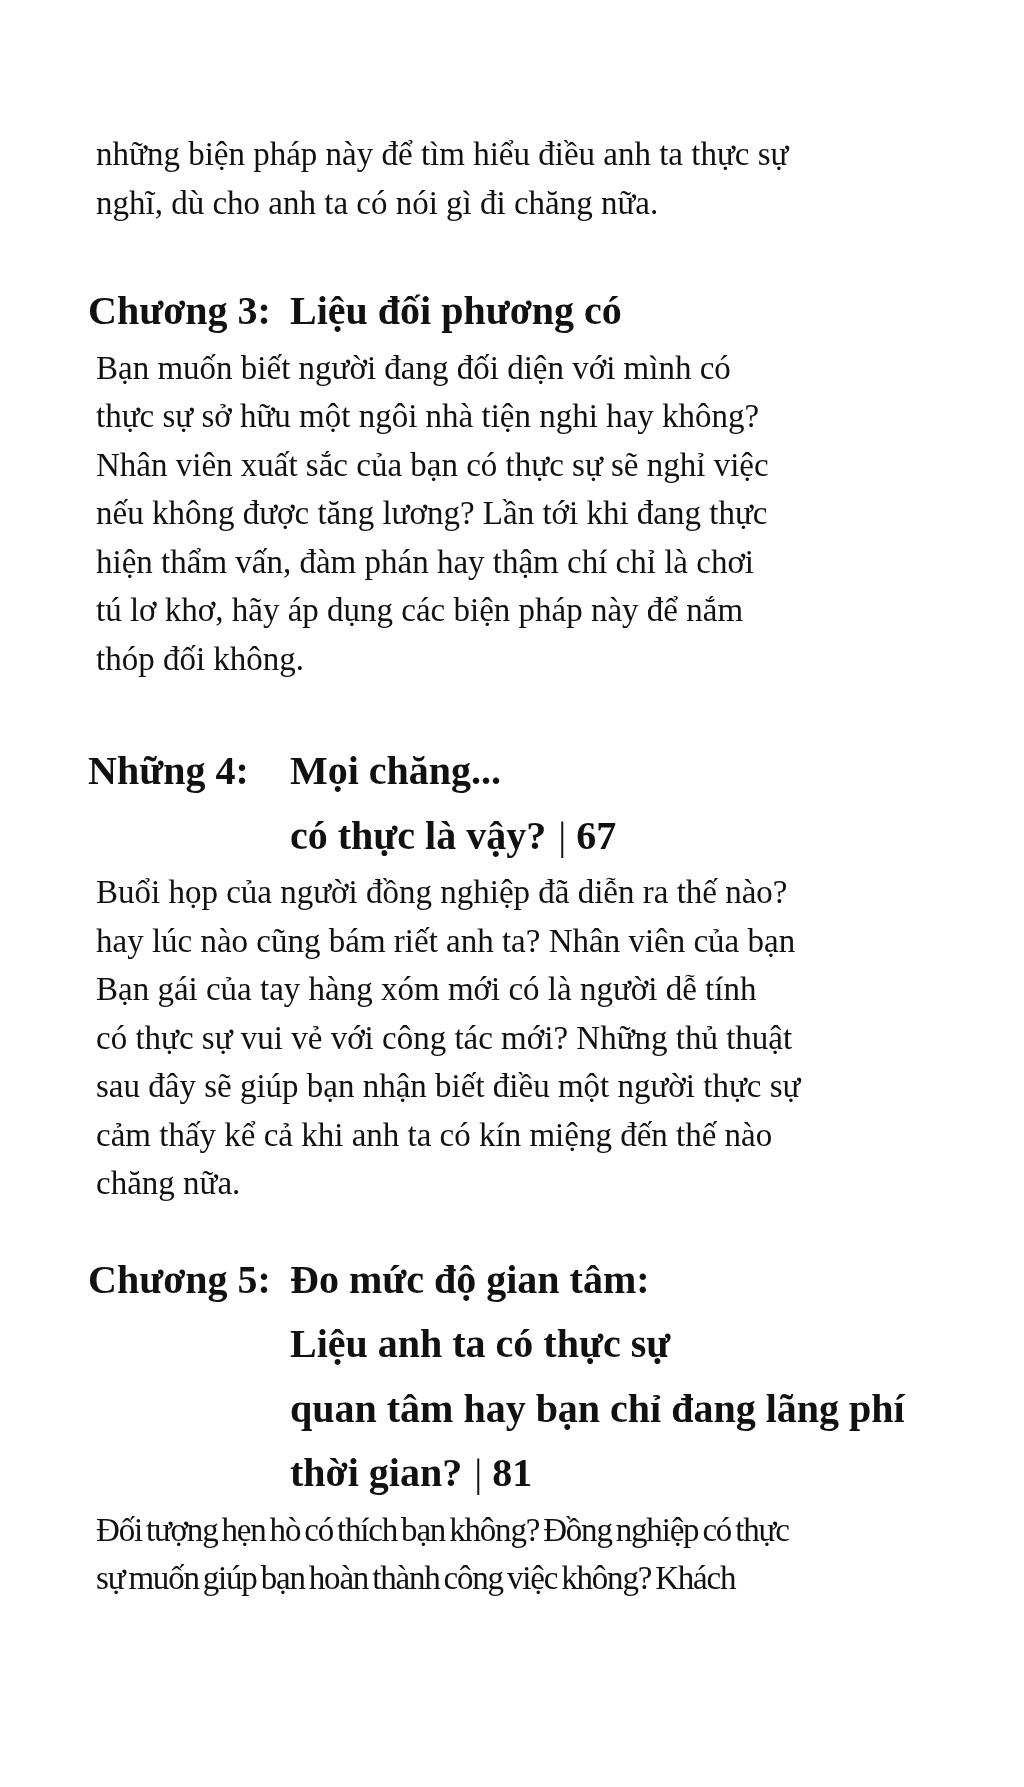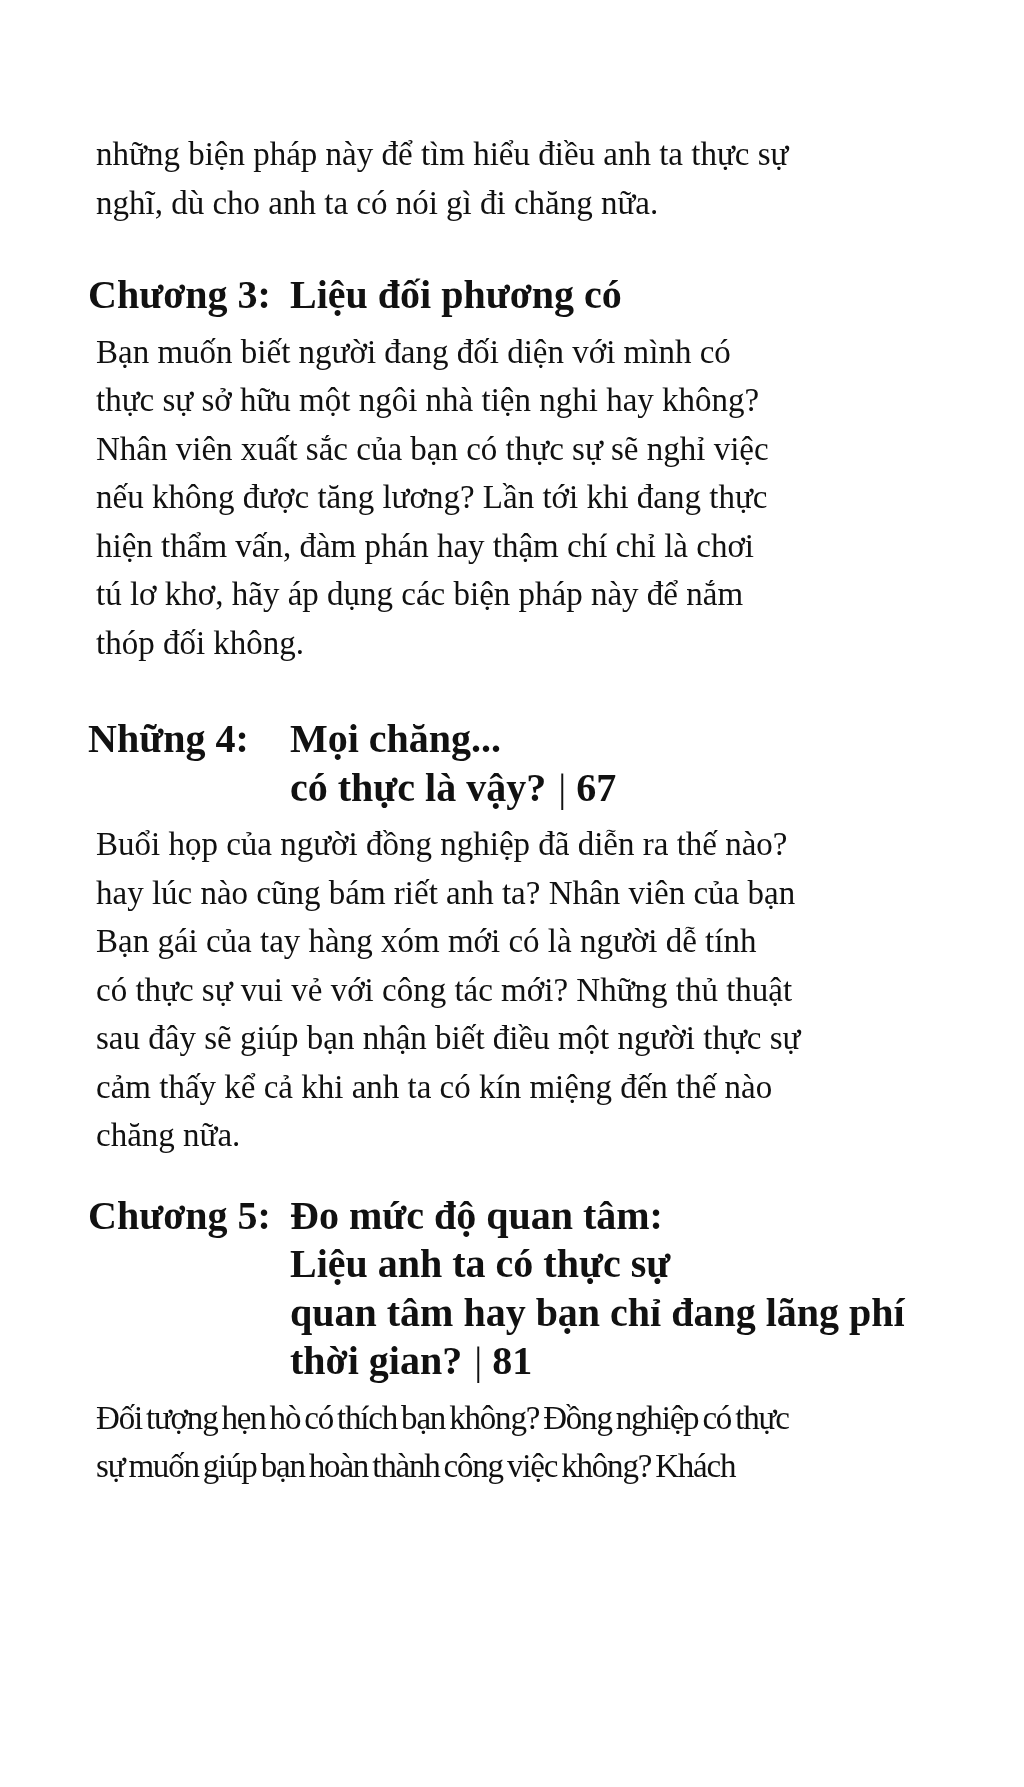--- a/index.html
+++ b/index.html
@@ -44,20 +44,21 @@
       left: 0;
       top: 0;
       white-space: nowrap;
     }
     .chapter .ch-title {
       margin-left: 202px;
     }
     .chapter .ch-title .line {
       display: block;
       white-space: nowrap;
+      margin-top: 16px;
     }
     .chapter .sep {
       display: inline-block;
       margin: 0 10px 0 12px;
       font-weight: normal;
     }
     .gap-before-chapter { height: 34px; }
     .para.condensed {
       letter-spacing: -1.2px;
       word-spacing: -3px;
@@ -108,21 +109,21 @@
     <span class="line">sau đây sẽ giúp bạn nhận biết điều một người thực sự</span>
     <span class="line">cảm thấy kể cả khi anh ta có kín miệng đến thế nào</span>
     <span class="line">chăng nữa.</span>
   </p>
 
   <div class="gap-before-chapter" style="height:24px;"></div>
 
   <div class="chapter">
     <span class="ch-label">Chương 5:</span>
     <div class="ch-title">
-      <span class="line">Đo mức độ quan tâm:</span>
+      <span class="line">Đo mức độ gian tâm:</span>
       <span class="line">Liệu anh ta có thực sự</span>
       <span class="line">quan tâm hay bạn chỉ đang lãng phí</span>
       <span class="line"><span>thời gian?</span><span class="sep">|</span><span>81</span></span>
     </div>
   </div>
   <p class="para condensed">
     <span class="line">Đối tượng hẹn hò có thích bạn không? Đồng nghiệp có thực</span>
     <span class="line">sự muốn giúp bạn hoàn thành công việc không? Khách</span>
   </p>
 

